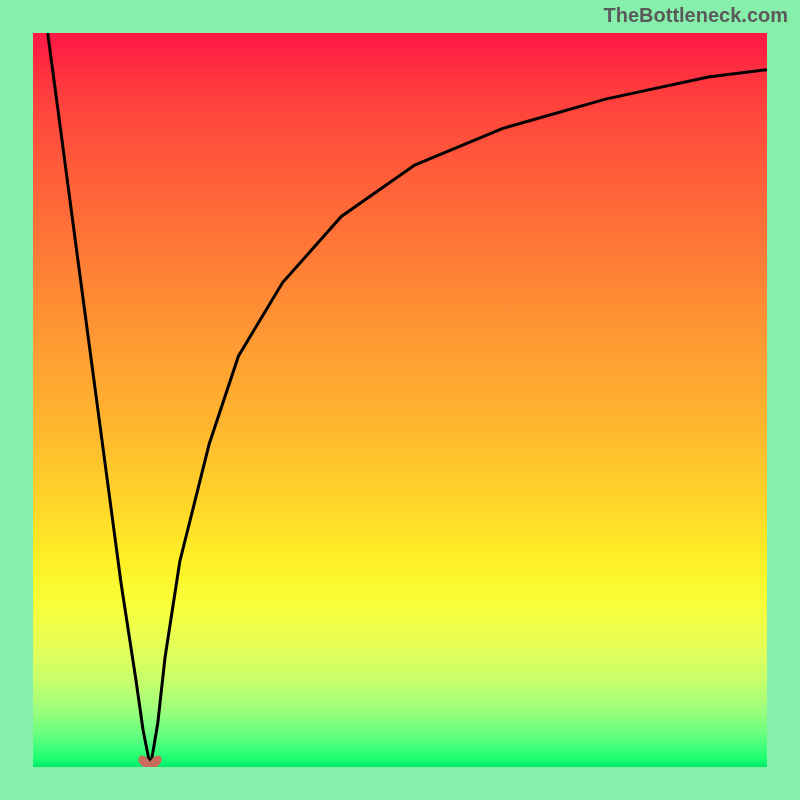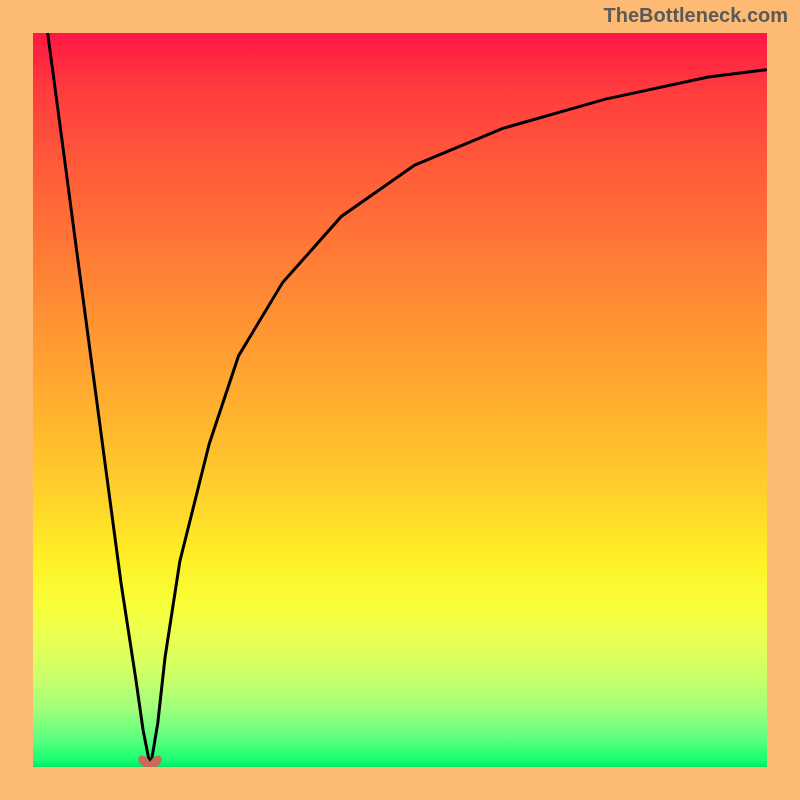--- a/index.html
+++ b/index.html
@@ -8,21 +8,21 @@
     background: #000;
     width: 800px;
     height: 800px;
     overflow: hidden;
     font-family: Arial, sans-serif;
   }
   .frame {
     position: relative;
     width: 800px;
     height: 800px;
-    background: #fdba74;
+    background: #86efac;
   }
   .watermark {
     position: absolute;
     top: 4px;
     right: 12px;
     color: #5a5a5a;
     font-size: 20px;
     font-weight: 600;
     z-index: 10;
   }

